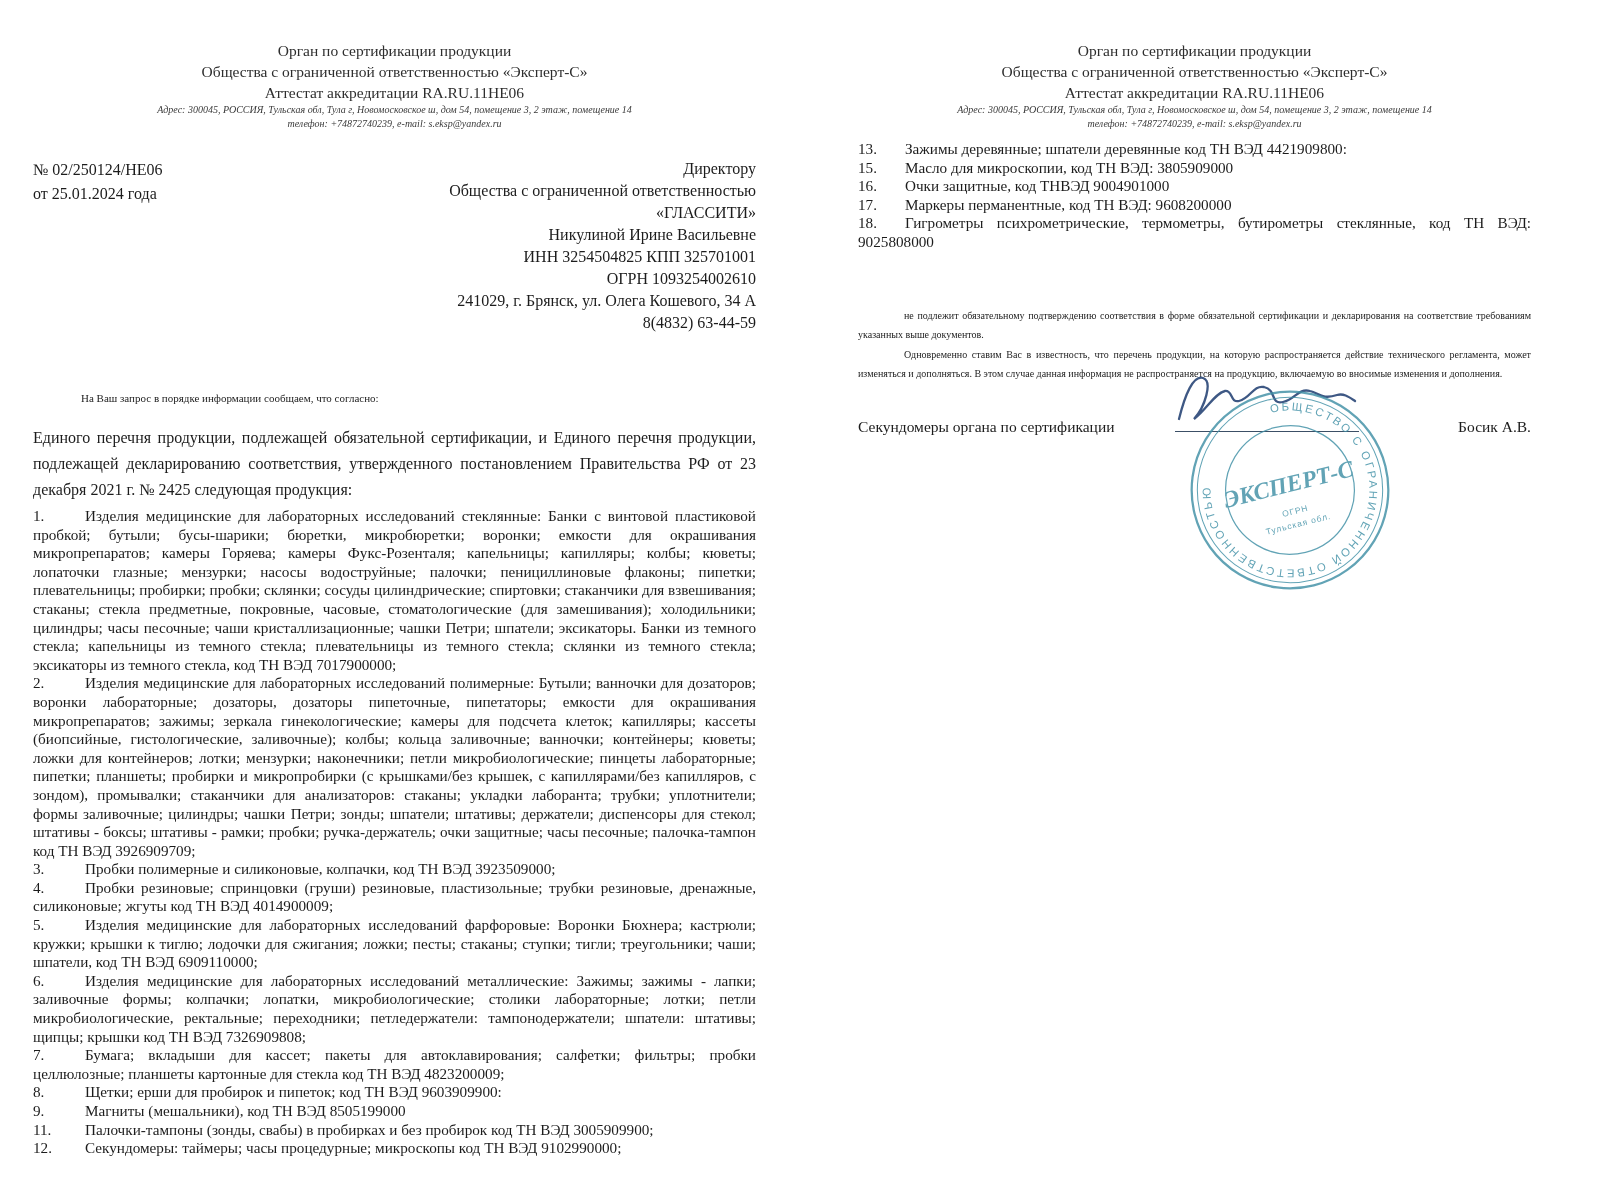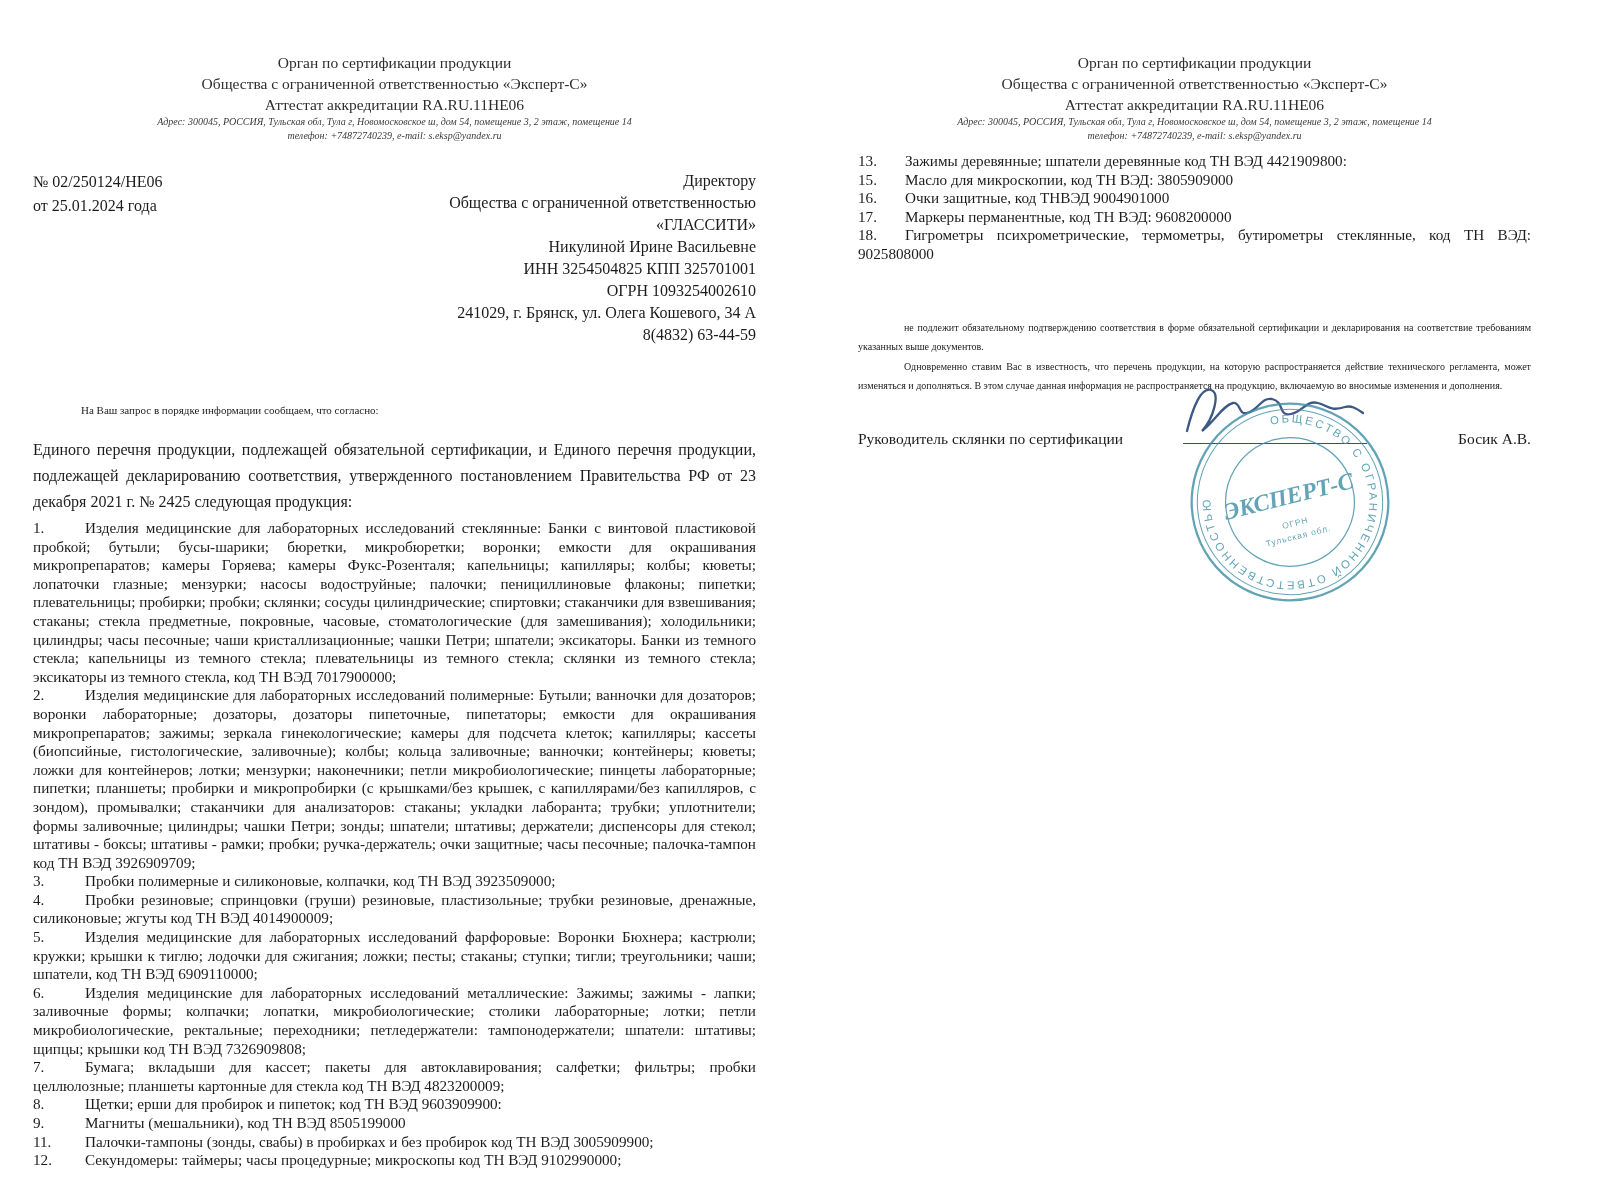--- a/index.html
+++ b/index.html
@@ -3,21 +3,21 @@
 <meta charset="utf-8">
 <style>
   * { margin:0; padding:0; box-sizing:border-box; }
   html, body { background:#ffffff; }
   body {
     width:1600px; height:1200px;
     font-family:"Liberation Serif","DejaVu Serif",serif;
     color:var(--text,#1c1c1c);
     overflow:hidden;
   }
-  .canvas { position:relative; width:1600px; height:1040px; background:#fff;margin-top:12px; }
+  .canvas { position:relative; width:1600px; height:1040px; background:#fff; }
   .page { position:absolute; top:40px; }
   .page-left  { left:33px;  width:723px; }
   .page-right { left:858px; width:673px; }
 
   .letterhead { text-align:center; color:#2e2e2e; }
   .lh-main  { font-size:15.5px; line-height:21px; }
   .lh-small { font-size:10px; line-height:14px; color:#3a3a3a;font-style:italic; }
 
   .ref-row { display:flex; justify-content:space-between; margin-top:27px; }
   .ref-block { font-size:16px; line-height:24px; white-space:nowrap; }
@@ -136,21 +136,21 @@
 
         <p class="item"><span class="num">18.</span><span class="txt">Гигрометры психрометрические, термометры, бутирометры стеклянные, код ТН ВЭД: 9025808000</span></p>
       </div>
 
     <div class="para-group">
       <p class="body-para">не подлежит обязательному подтверждению соответствия в форме обязательной сертификации и декларирования на соответствие требованиям указанных выше документов.</p>
       <p class="body-para">Одновременно ставим Вас в известность, что перечень продукции, на которую распространяется действие технического регламента, может изменяться и дополняться. В этом случае данная информация не распространяется на продукцию, включаемую во вносимые изменения и дополнения.</p>
     </div>
 
     <div class="sig-row">
-      <span class="sig-title">Руководитель склянки по сертификации</span>
+      <span class="sig-title">Секундомеры органа по сертификации</span>
       <span class="sig-line">
         <svg class="sig-svg" viewBox="0 0 192 74" aria-hidden="true">
           <path d="M12 54 C 18 30, 26 10, 36 13 C 46 16, 38 42, 27 54 C 40 44, 48 28, 58 26 C 66 25, 63 38, 72 36 C 84 33, 86 20, 97 22 C 110 25, 103 40, 116 37 C 129 34, 131 23, 143 26 C 152 28, 155 35, 170 30 C 177 28, 182 32, 188 36"></path>
         </svg>
       </span>
       <span class="sig-name">Босик А.В.</span>
     </div>
 
     <svg class="stamp" viewBox="0 0 220 220" xmlns="http://www.w3.org/2000/svg" xmlns:xlink="http://www.w3.org/1999/xlink" aria-hidden="true">
       <circle class="ring ring-outer" cx="110" cy="110" r="104"></circle>

